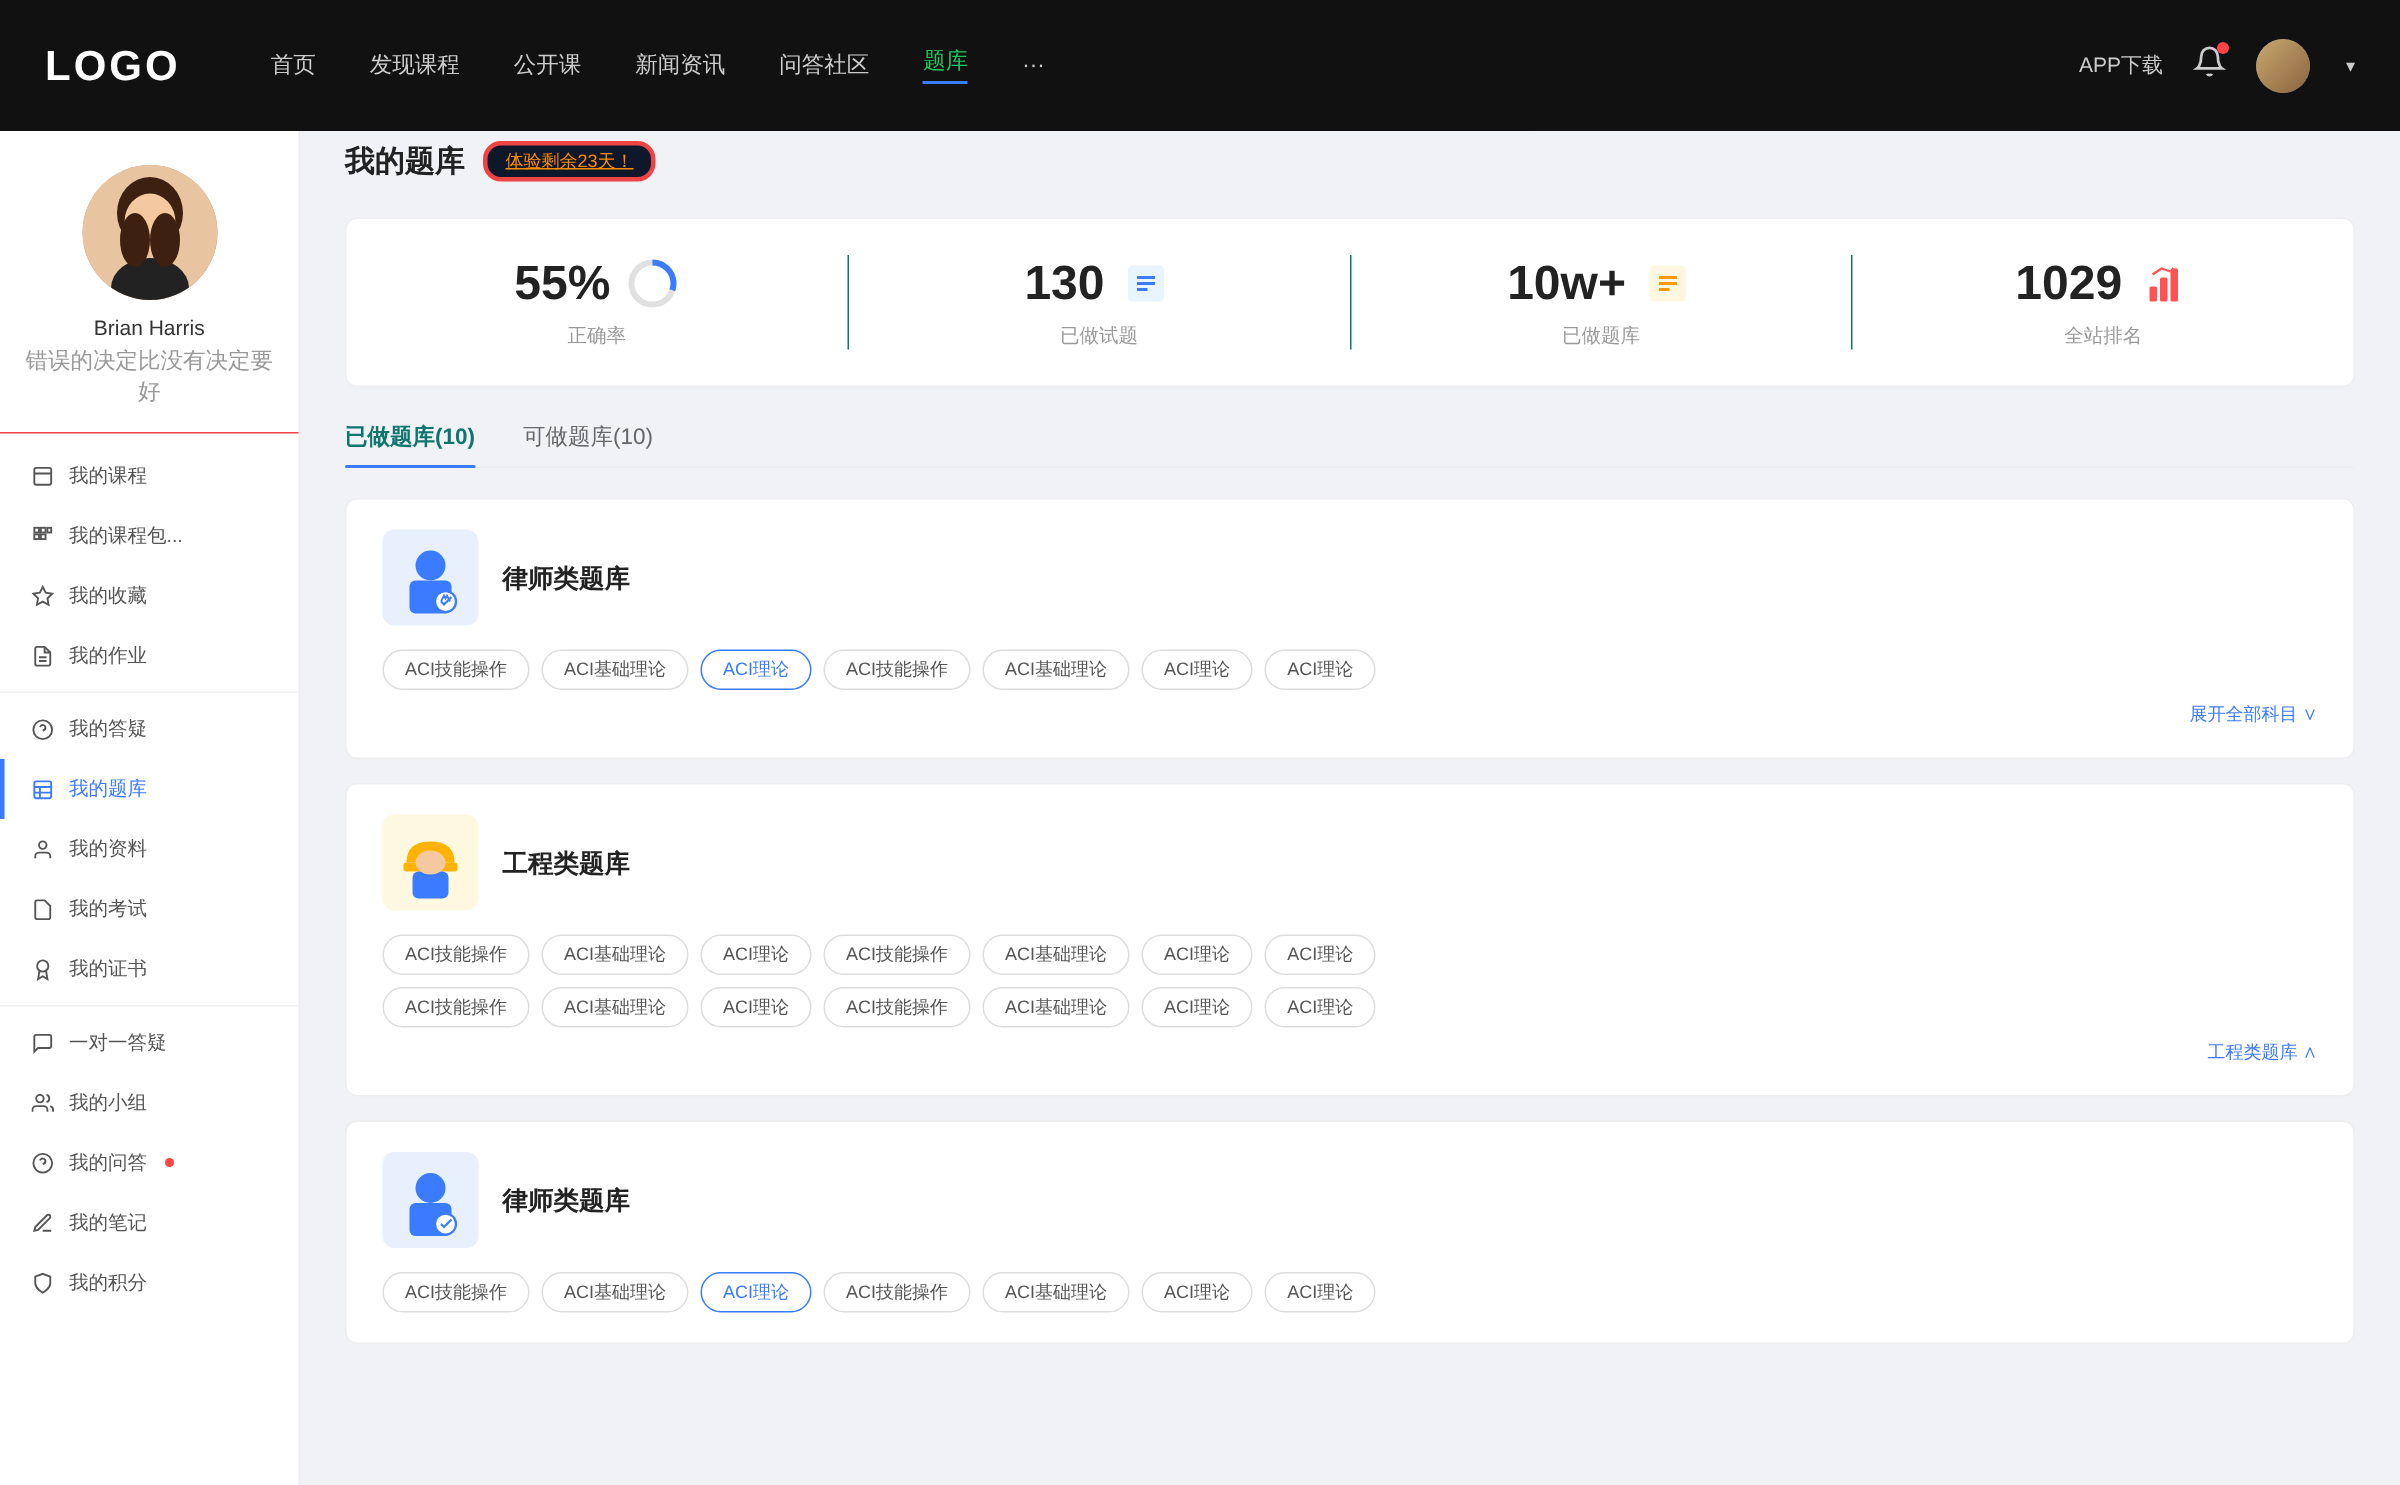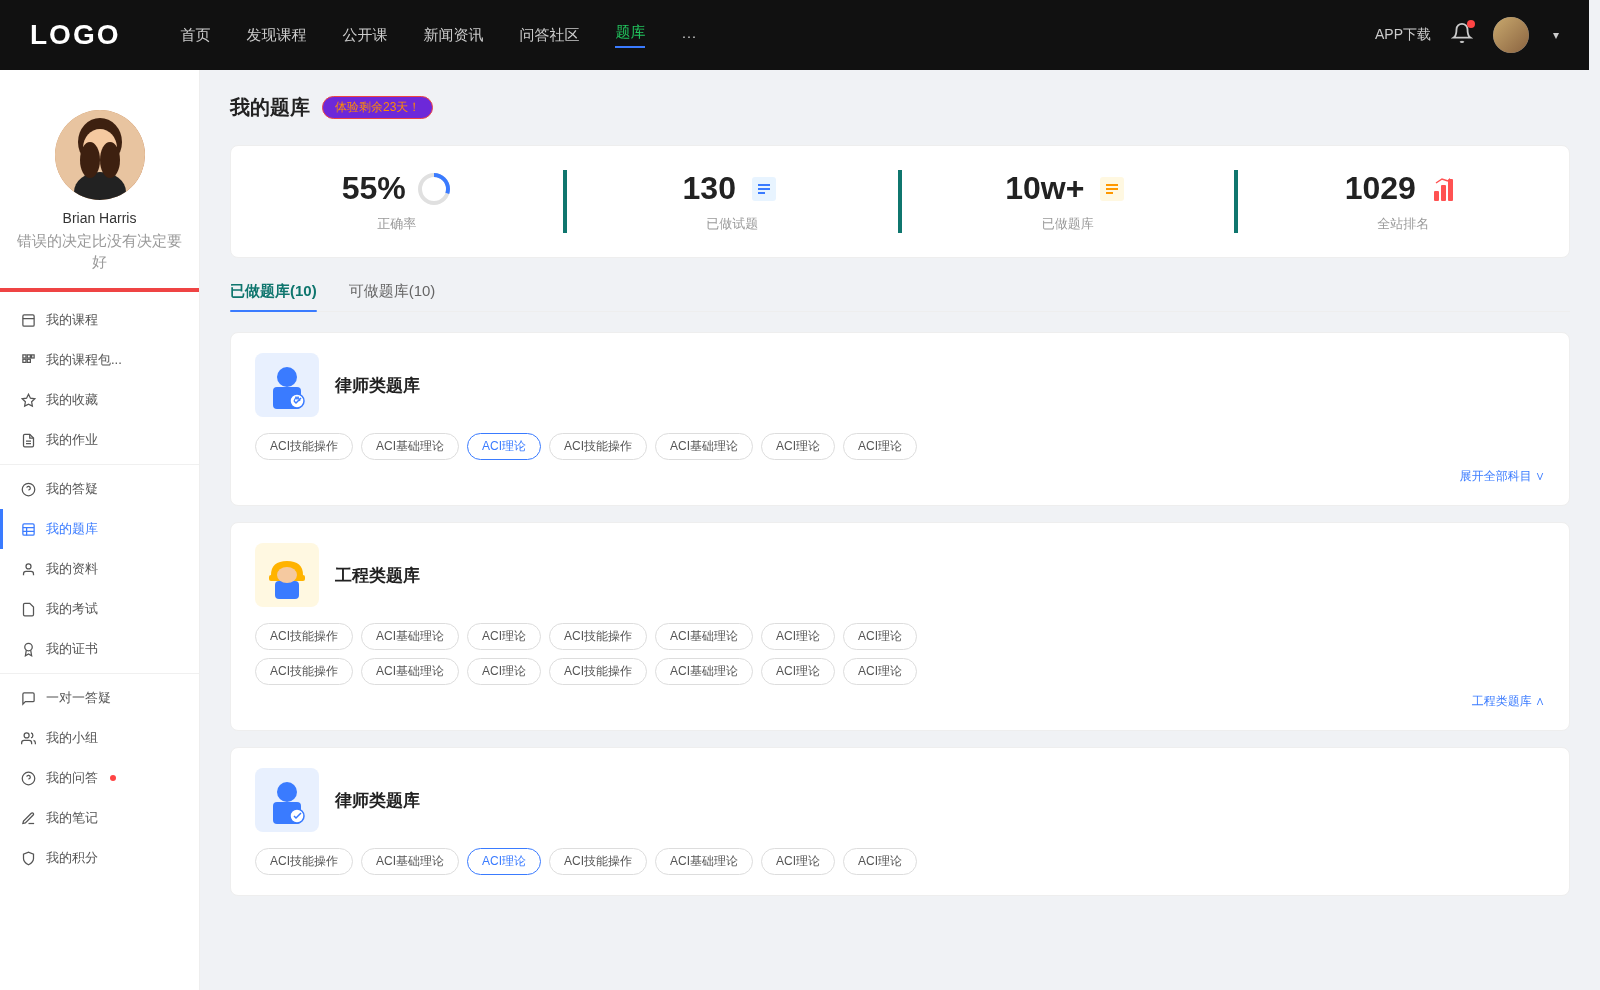--- a/index.html
+++ b/index.html
@@ -1,26 +1,26 @@
 <!DOCTYPE html>
 <html><head>
   <meta charset="utf-8">
   <style>
     * { box-sizing: border-box; margin: 0; padding: 0; }
     body { font-family: 'PingFang SC', 'Microsoft YaHei', sans-serif; background: #f0f2f5; min-height: 990px; }
 
     
     .navbar {
       background: #111;
-      height: 70px;
+      height: 87px;
       display: flex;
       align-items: center;
       padding: 0 30px;
       position: fixed;
-      top: 0; left: 0; right: 11px;
+      top: 0; left: 0; right: 0;
       z-index: 100;
     }
     .nav-logo {
       color: #fff;
       font-size: 28px;
       font-weight: bold;
       letter-spacing: 2px;
       margin-right: 60px;
     }
     .nav-links {
@@ -90,21 +90,21 @@
       min-height: calc(990px - 70px);
       padding: 20px 0;
       flex-shrink: 0;
       border-right: 1px solid #eee;
     }
     .profile-section {
       display: flex;
       flex-direction: column;
       align-items: center;
       padding: 20px 16px 16px;
-      border-bottom: 4px solid #ef4444;
+      border-bottom: 1px solid #ef4444;
       margin-bottom: 8px;
     }
     .profile-avatar {
       width: 90px; height: 90px;
       border-radius: 50%;
       background: linear-gradient(135deg, #d4a574, #c47a4a);
       margin-bottom: 10px;
       overflow: hidden;
       display: flex; align-items: center; justify-content: center;
       position: relative;
@@ -173,44 +173,45 @@
       align-items: center;
       gap: 12px;
       margin-bottom: 24px;
     }
     .page-title {
       font-size: 20px;
       font-weight: 600;
       color: #222;
     }
     .trial-badge {
-      background: #6d28d9;
+      background: #0f172a;
       color: #ff8c00;
-      border: 1px solid #ef4444;
+      border: 3px solid #ef4444;
       border-radius: 12px;
       padding: 2px 12px;
       font-size: 12px;
+      text-decoration: underline;
     }
 
     
     .stats-row {
       display: flex;
       gap: 0;
       background: #fff;
       border-radius: 8px;
       margin-bottom: 24px;
       padding: 24px 0;
       border: 1px solid #eee;
     }
     .stat-item {
       flex: 1;
       display: flex;
       flex-direction: column;
       align-items: center;
-      border-right: 4px solid #0f766e;
+      border-right: 1px solid #0f766e;
       padding: 0 20px;
     }
     .stat-item:last-child { border-right: none; }
     .stat-top {
       display: flex;
       align-items: center;
       gap: 10px;
       margin-bottom: 8px;
     }
     .stat-value {

